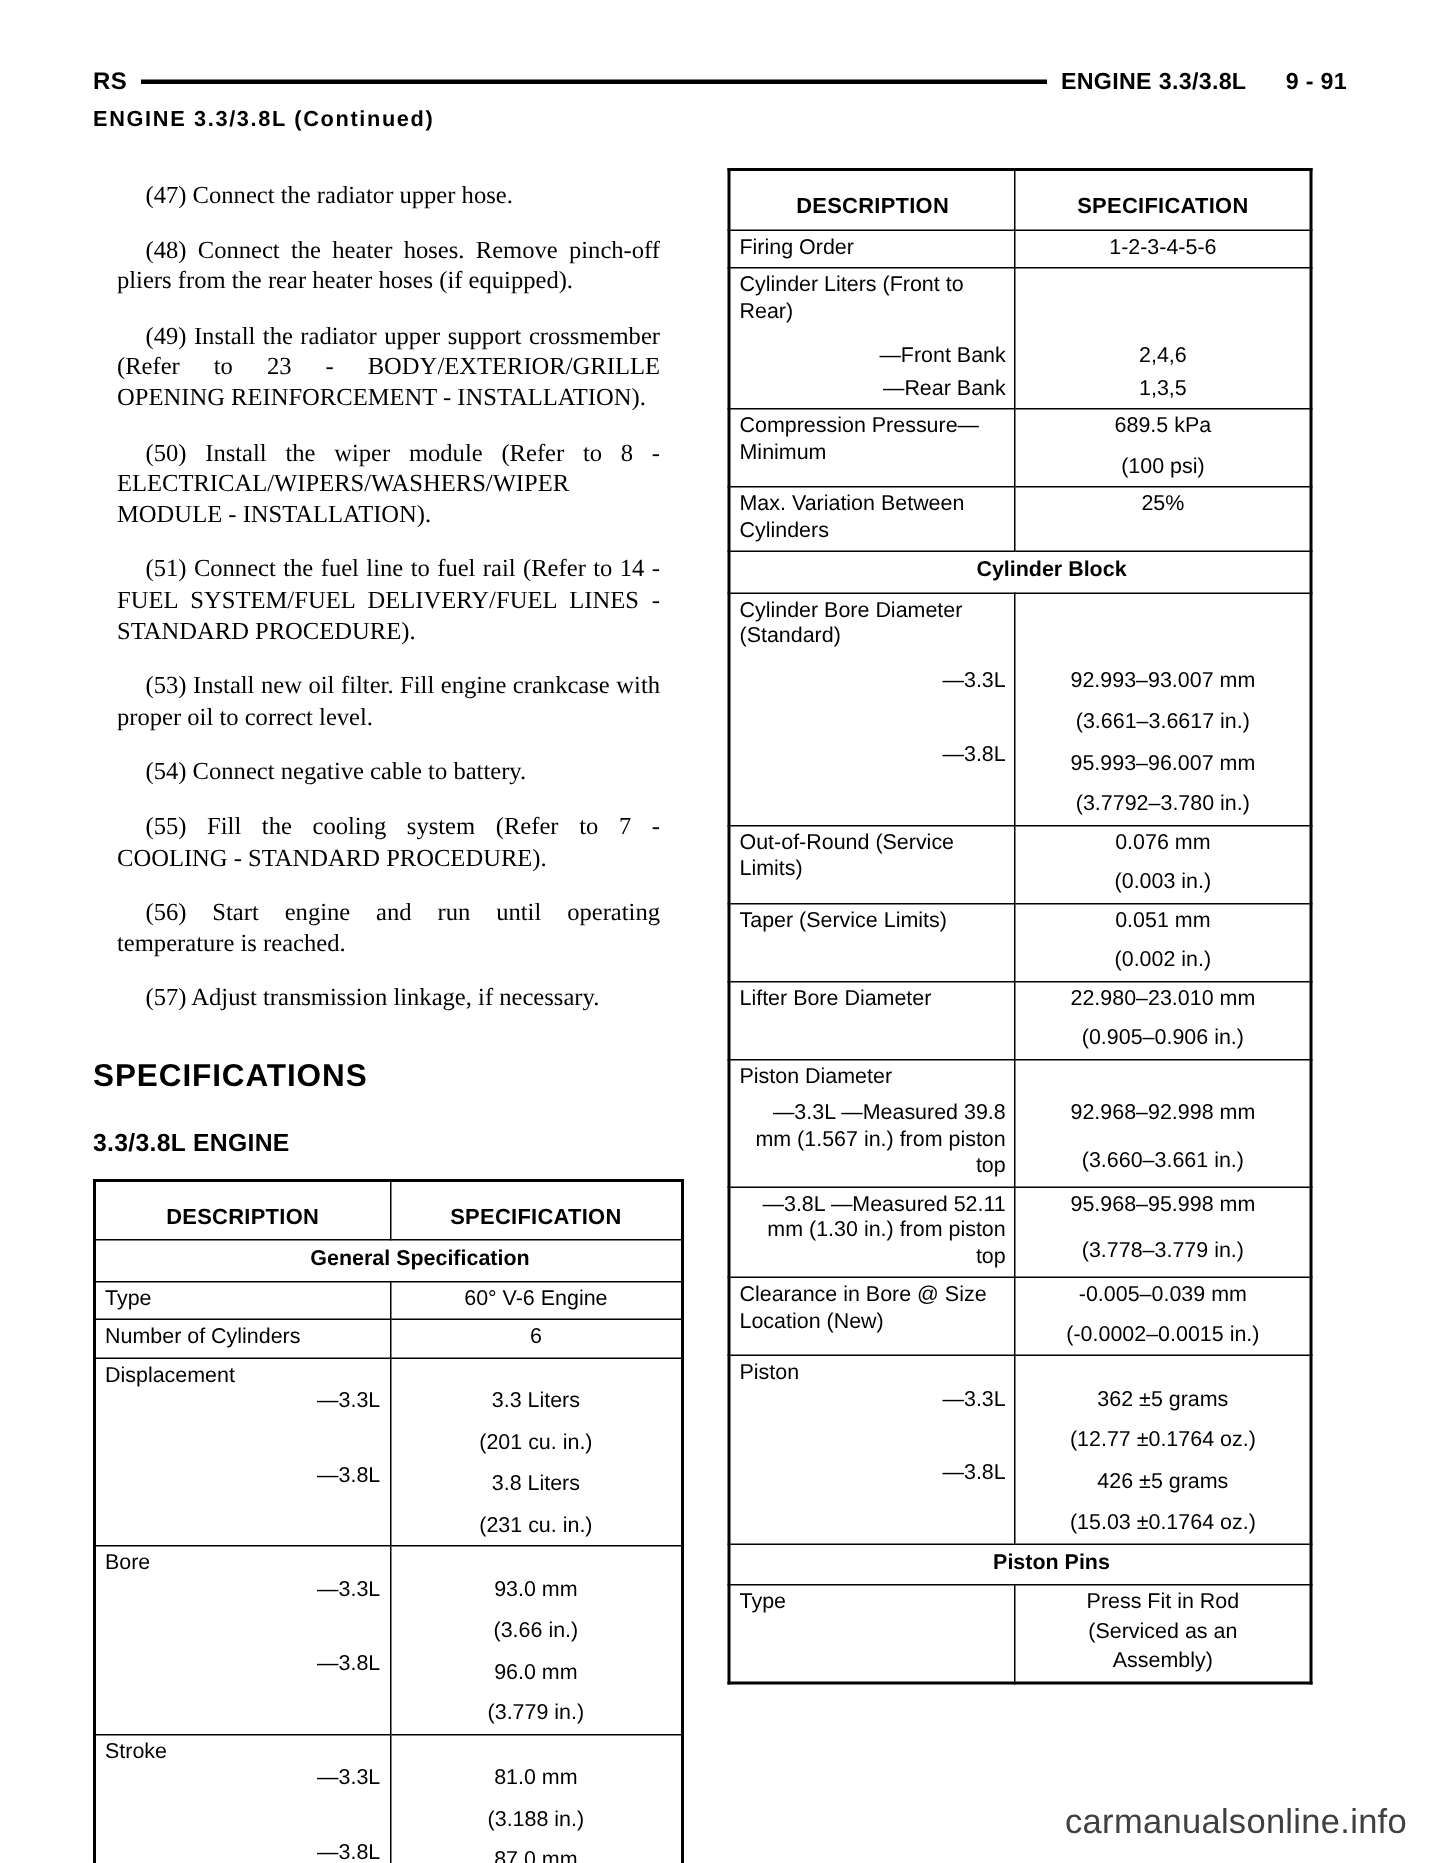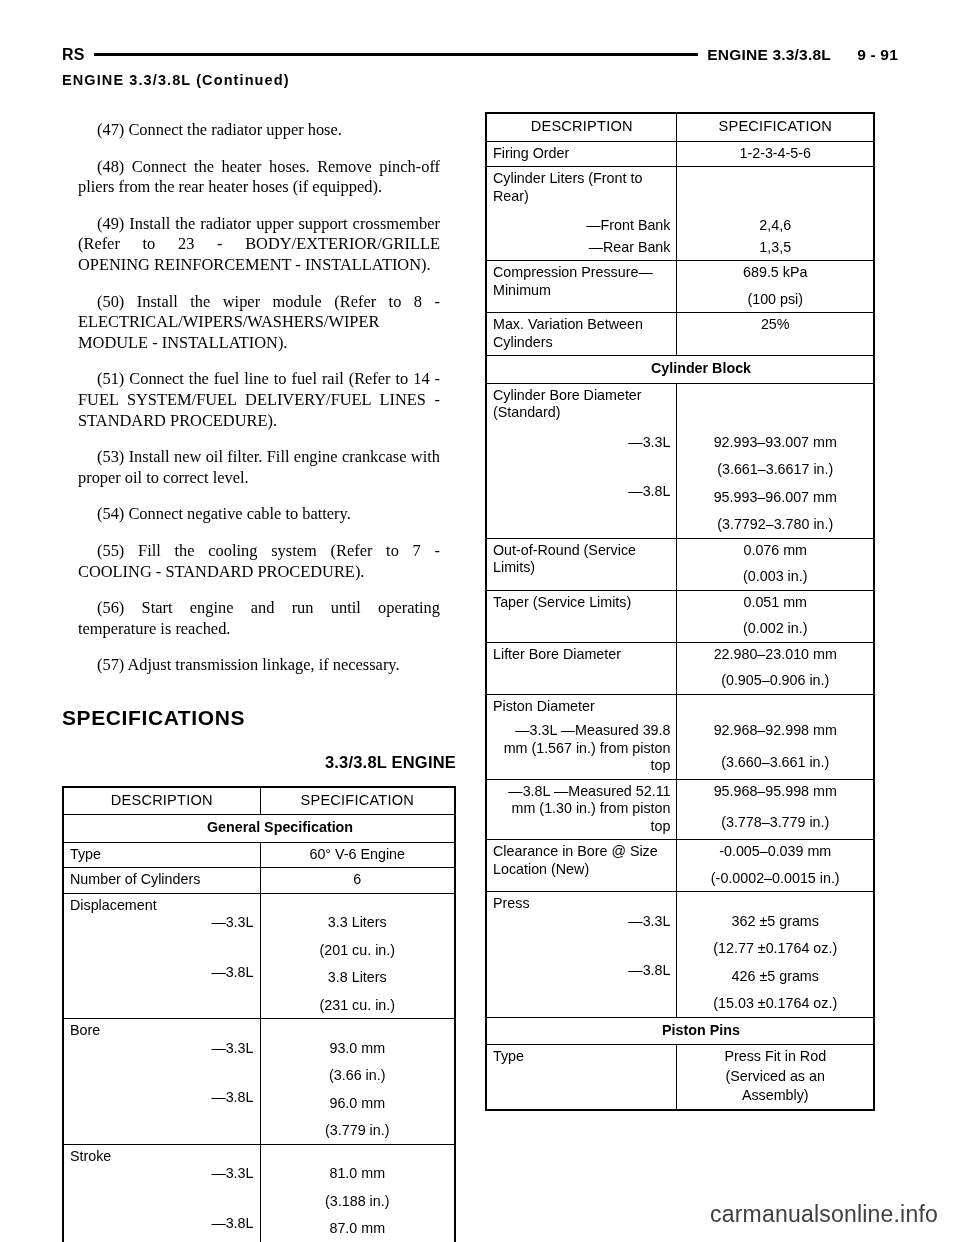--- a/index.html
+++ b/index.html
@@ -89,44 +89,43 @@
     font-weight: bold;
     letter-spacing: 0.6px;
     margin: 30px 0 0 0;
   }
   h2.sub {
     font-family: "Liberation Sans", sans-serif;
     font-size: 16.5px;
     font-weight: bold;
     letter-spacing: 0.2px;
     margin: 23px 0 0 0;
-    text-align: right;
   }
 
   
   table.spec {
     border-collapse: collapse;
     width: 100%;
     font-family: "Liberation Sans", sans-serif;
     font-size: 14.3px;
     line-height: 17.5px;
     border: 2px solid #000;
     table-layout: fixed;
   }
   table.spec td {
     border: 1px solid #000;
     padding: 3px 6px 4px 6px;
     vertical-align: top;
   }
   table.spec tr.hdr td {
-    font-weight: normal;
+    font-weight: bold;
     text-align: center;
     font-size: 14.6px;
     letter-spacing: 0.2px;
-    padding-top: 4px;
+    padding-top: 16px;
     padding-bottom: 5px;
   }
   table.spec tr.group td {
     font-weight: bold;
     text-align: center;
     padding-top: 4px;
     padding-bottom: 5px;
     padding-left: 48px;
   }
   table.spec td.desc { text-align: left; }
@@ -386,21 +385,21 @@
         <tr>
           <td class="desc">Clearance in Bore @ Size Location (New)</td>
           <td class="val-multi">
             <span class="nl">-0.005–0.039 mm</span>
             <span class="nl" style="margin-top:9px">(-0.0002–0.0015 in.)</span>
           </td>
         </tr>
 
         <tr>
           <td class="desc">
-            <span class="nl">Press</span>
+            <span class="nl">Piston</span>
             <span class="ind">—3.3L</span>
             <span class="ind" style="margin-top:32px">—3.8L</span>
           </td>
           <td class="val-multi">
             <span class="nl" style="visibility:hidden">&nbsp;</span>
             <span class="nl">362 ±5 grams</span>
             <span class="nl" style="margin-top:10px">(12.77 ±0.1764 oz.)</span>
             <span class="nl" style="margin-top:10px">426 ±5 grams</span>
             <span class="nl" style="margin-top:10px">(15.03 ±0.1764 oz.)</span>
           </td>

